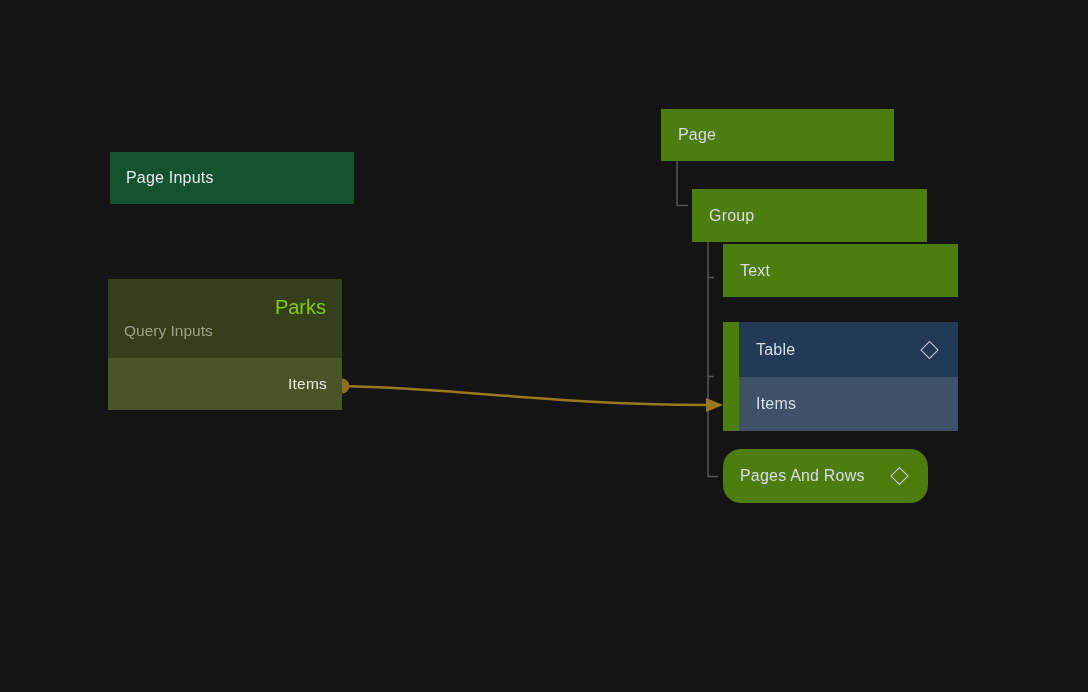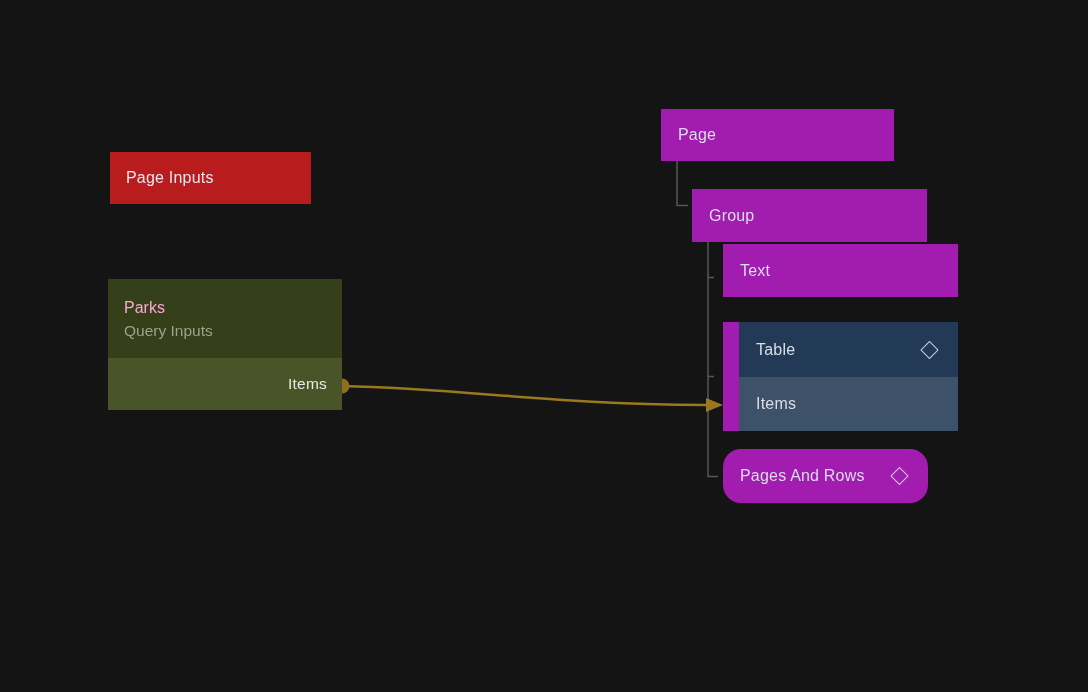--- a/index.html
+++ b/index.html
@@ -19,54 +19,54 @@
     position: absolute;
     box-sizing: border-box;
   }
   .node-label {
     color: #d9dee6;
     font-size: 16px;
     letter-spacing: 0.2px;
   }
   
   .page-inputs {
-    left: 110px; top: 152px; width: 201px; height: 52px;
-    background: #b91c1c;
+    left: 110px; top: 152px; width: 244px; height: 52px;
+    background: #14532d;
     display: flex; align-items: center;
     padding-left: 16px;
   }
   .page-inputs .node-label { color: #e9e6f1; }
 
   
   .parks {
     left: 108px; top: 279px; width: 234px;
   }
   .parks-header {
     background: #353f1a;
     height: 79px;
     box-sizing: border-box;
     padding: 17px 16px 0 16px;
   }
   .parks-title {
-    color: #f9a8d4; font-size: 16px; line-height: 23px;
+    color: #84cc16; font-size: 20px; line-height: 23px; text-align: right;
   }
   .parks-subtitle {
     color: #9ba28b; font-size: 15.5px; line-height: 23px;
   }
   .parks-port-row {
     background: #495429;
     height: 52px;
     display: flex; align-items: center; justify-content: flex-end;
     padding-right: 15px;
   }
   .parks-port-row .node-label { color: #e9ebe1; font-size: 15.5px; }
 
   
   .tree-node {
-    background: #a21caf;
+    background: #4d7c0f;
     display: flex; align-items: center;
     padding-left: 17px;
   }
   .tn-page  { left: 661px; top: 109px; width: 233px; height: 52px; }
   .tn-group { left: 692px; top: 189px; width: 235px; height: 53px; }
   .tn-text  { left: 723px; top: 244px; width: 235px; height: 53px; }
   .tn-table { left: 723px; top: 322px; width: 235px; padding-left: 16px; display: block; }
   .tn-table-header {
     position: relative;
     height: 55px; background: #223a55;

